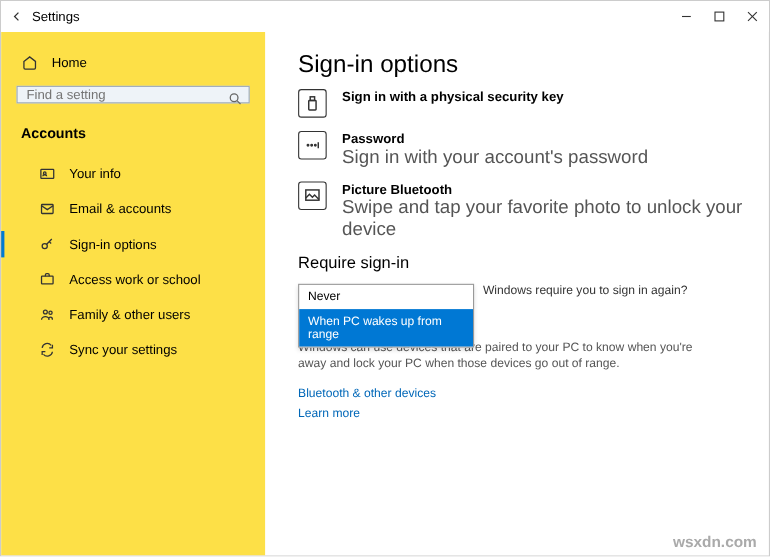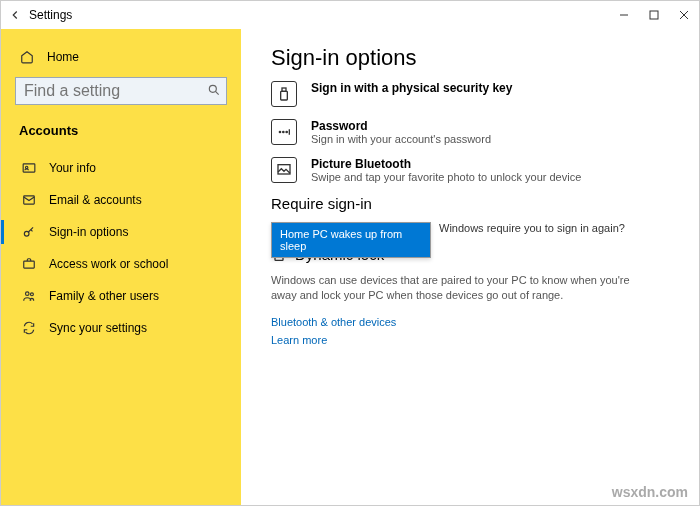--- a/index.html
+++ b/index.html
@@ -5,34 +5,34 @@
     * { margin: 0; padding: 0; box-sizing: border-box; font-family: "Segoe UI", Arial, sans-serif; }
     body { width: 700px; height: 506px; background: #fff; overflow: hidden; position: relative; }
     .window { width: 100%; height: 100%; display: flex; flex-direction: column; border: 1px solid #ccc; }
     .titlebar { height: 28px; display: flex; align-items: center; background: #fff; border-bottom: 0; }
     .titlebar .back { width: 28px; height: 28px; display: flex; align-items: center; justify-content: center; cursor: pointer; }
     .titlebar .title { font-size: 12px; flex: 1; }
     .winbtns { display: flex; }
     .winbtn { width: 30px; height: 28px; display: flex; align-items: center; justify-content: center; cursor: pointer; font-size: 11px; }
     .body { flex: 1; display: flex; overflow: hidden; }
     .sidebar { width: 240px; background: #fde047; padding-top: 10px; display: flex; flex-direction: column; }
-    .sb-item { display: flex; align-items: center; gap: 12px; padding: 8px 20px; font-size: 12px; cursor: pointer; position: relative; }
+    .sb-item { display: flex; align-items: center; gap: 12px; padding: 8px 34px; font-size: 12px; cursor: pointer; position: relative; }
     .sb-item.home { padding: 10px 18px 12px; }
     .sb-item.active::before { content: ""; position: absolute; left: 0; top: 4px; bottom: 4px; width: 3px; background: #0078d4; }
     .sb-icon { width: 16px; height: 16px; display: inline-flex; align-items: center; justify-content: center; flex-shrink: 0; }
     .search { margin: 0 14px 14px; position: relative; }
-    .search input { width: 100%; height: 28px; border: 1px solid #9aa7b6; padding: 0 28px 0 8px; font-size: 16px; background: #eef3f8; outline: none; }
+    .search input { width: 100%; height: 16px; border: 1px solid #9aa7b6; padding: 0 28px 0 8px; font-size: 12px; background: #eef3f8; outline: none; }
     .search .s-icon { position: absolute; right: 6px; top: 6px; }
     .sb-heading { font-weight: 600; font-size: 13px; padding: 4px 18px 14px; }
     .content { flex: 1; padding: 16px 20px 0 30px; overflow: hidden; position: relative; }
     h1 { font-size: 22px; font-weight: 400; margin-bottom: 10px; }
     .opt-row { display: flex; align-items: flex-start; gap: 14px; margin-bottom: 12px; }
     .opt-row .opt-icon { width: 26px; height: 26px; border: 1px solid #333; border-radius: 3px; display: flex; align-items: center; justify-content: center; flex-shrink: 0; font-size: 14px; }
     .opt-title { font-size: 12px; font-weight: 700; }
-    .opt-sub { font-size: 11px; color: #555; }
+    .opt-sub { font-size: 17px; color: #555; }
     h2 { font-size: 15px; font-weight: 400; margin: 12px 0 10px; }
     h2.dyn { display: flex; align-items: center; gap: 8px; }
     .dropdown-area { position: relative; }
     .dropdown-open { position: absolute; top: 0; left: 0; width: 160px; border: 1px solid #999; background: #fff; z-index: 5; box-shadow: 0 2px 4px rgba(0,0,0,.15); }
     .dd-opt { font-size: 11px; padding: 5px 8px; }
     .dd-opt.sel { background: #0078d4; color: #fff; }
     .question { font-size: 11px; color: #333; margin-left: 168px; }
     .para { font-size: 11px; color: #555; margin-bottom: 12px; line-height: 1.4; max-width: 370px; }
     .checkbox-row { display: flex; align-items: center; gap: 8px; font-size: 11px; margin-bottom: 14px; }
     .cb { width: 14px; height: 14px; border: 1px solid #333; }
@@ -188,21 +188,22 @@
         <div>
           <div class="opt-title">Picture Bluetooth</div>
           <div class="opt-sub">Swipe and tap your favorite photo to unlock your device</div>
         </div>
       </div>
 
       <h2>Require sign-in</h2>
       <div class="dropdown-area">
         <div class="question">Windows require you to sign in again?</div>
         <div class="dropdown-open">
-          <div class="dd-opt sel">Home PC wakes up from sleep</div>
+          <div class="dd-opt">Never</div>
+          <div class="dd-opt sel">When PC wakes up from range</div>
         </div>
       </div>
 
       <h2 class="dyn">
         <span class="sb-icon">
             <svg width="16" height="16" viewBox="0 0 24 24" fill="none" stroke="#333" stroke-width="2">
               <rect x="6" y="11" width="12" height="9" rx="1"></rect>
               <path d="M9 11V8a3 3 0 016 0v3"></path>
               <circle cx="3" cy="5" r="1" fill="#333"></circle>
               <circle cx="6" cy="3" r="0.7" fill="#333"></circle>

